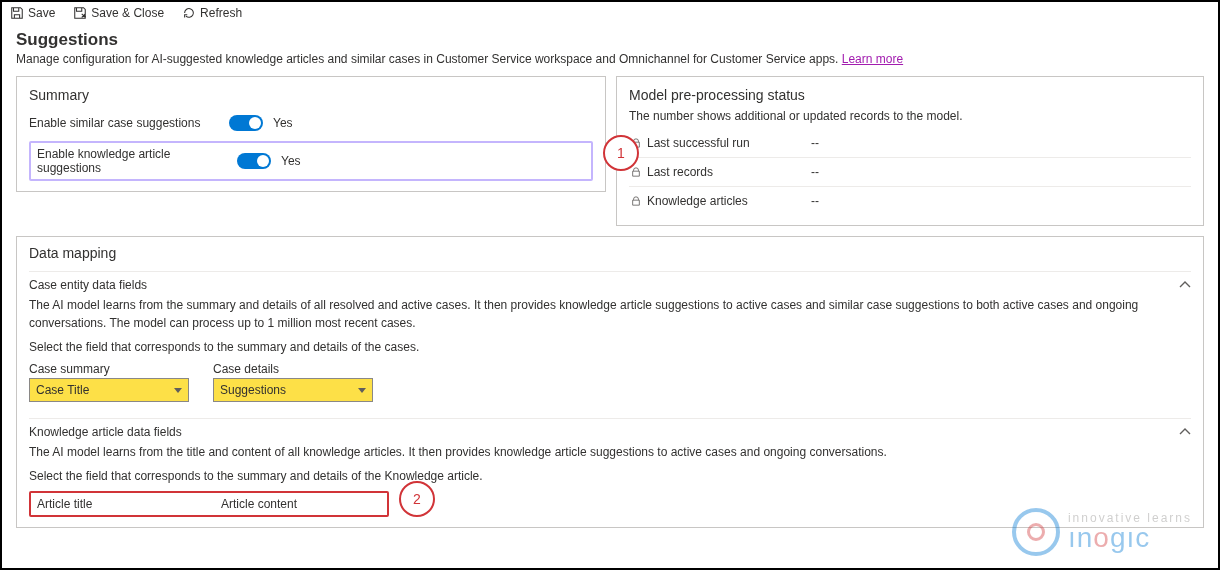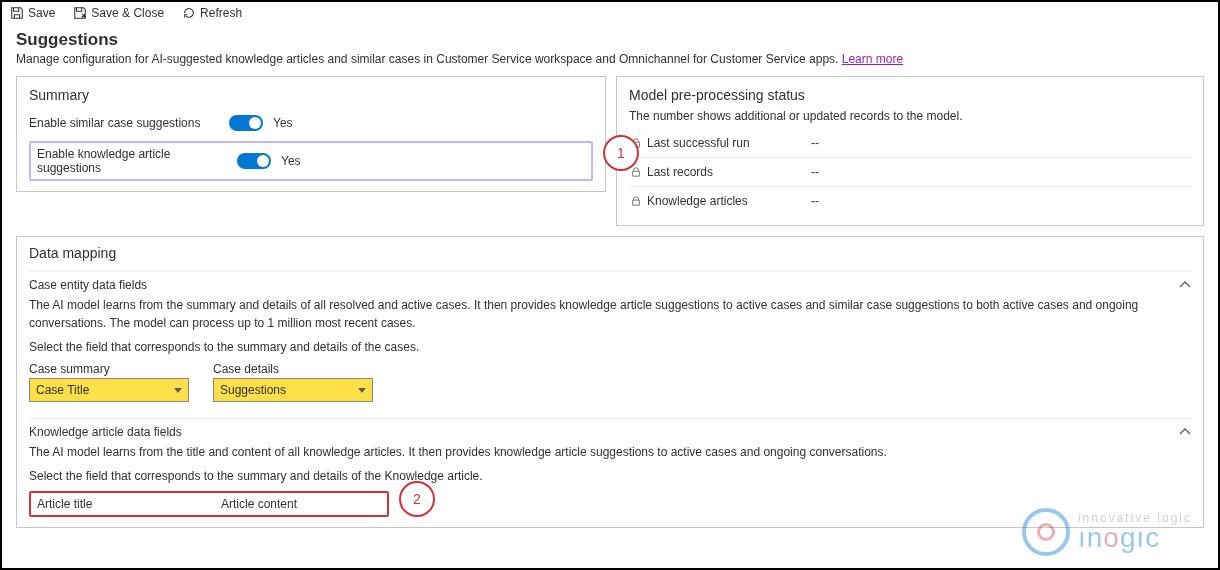--- a/index.html
+++ b/index.html
@@ -206,18 +206,18 @@
       </div>
     </div>
   </div>
 </div>
 
 <div class="wm">
   <div class="wm-ring">
       <div class="wm-dot"></div>
     </div>
   <div class="wm-text">
-    <span class="wm-top">innovative logic</span>
+    <span class="wm-top">innovative learns</span>
     <span class="wm-bot">
       <span>ın</span><span class="r">o</span><span>gıc</span>
     </span>
   </div>
 </div>
 
 </body></html>

